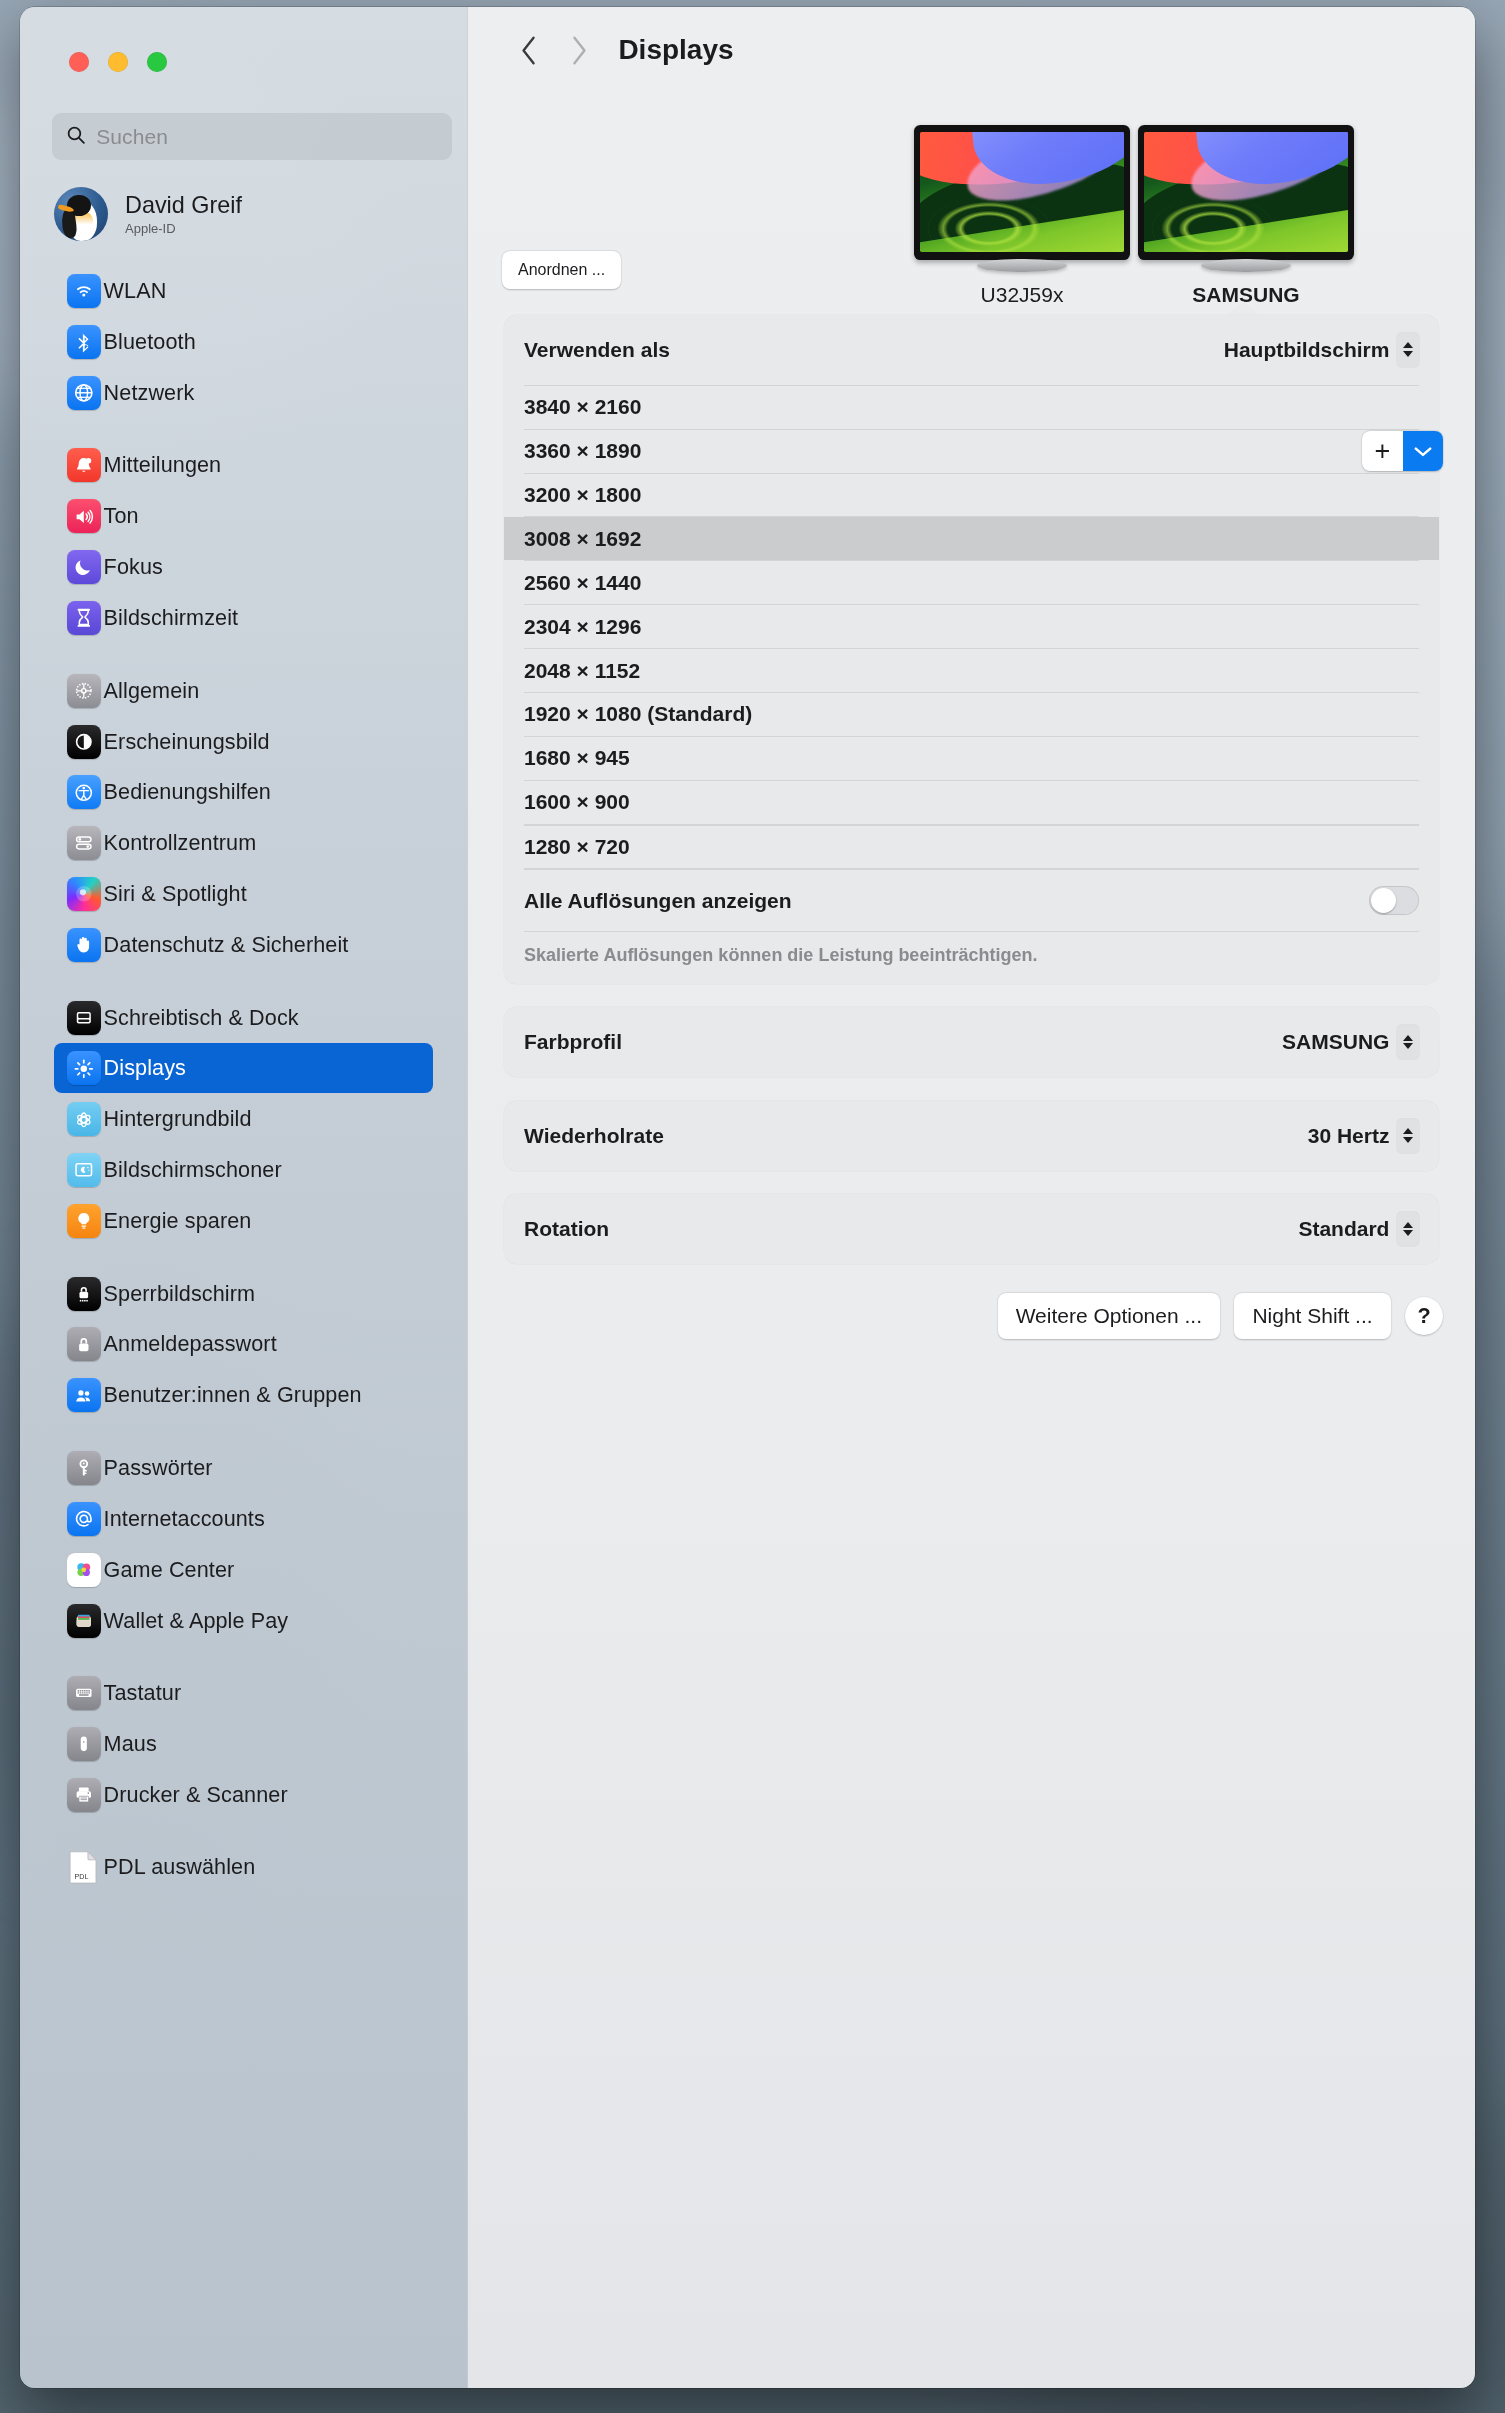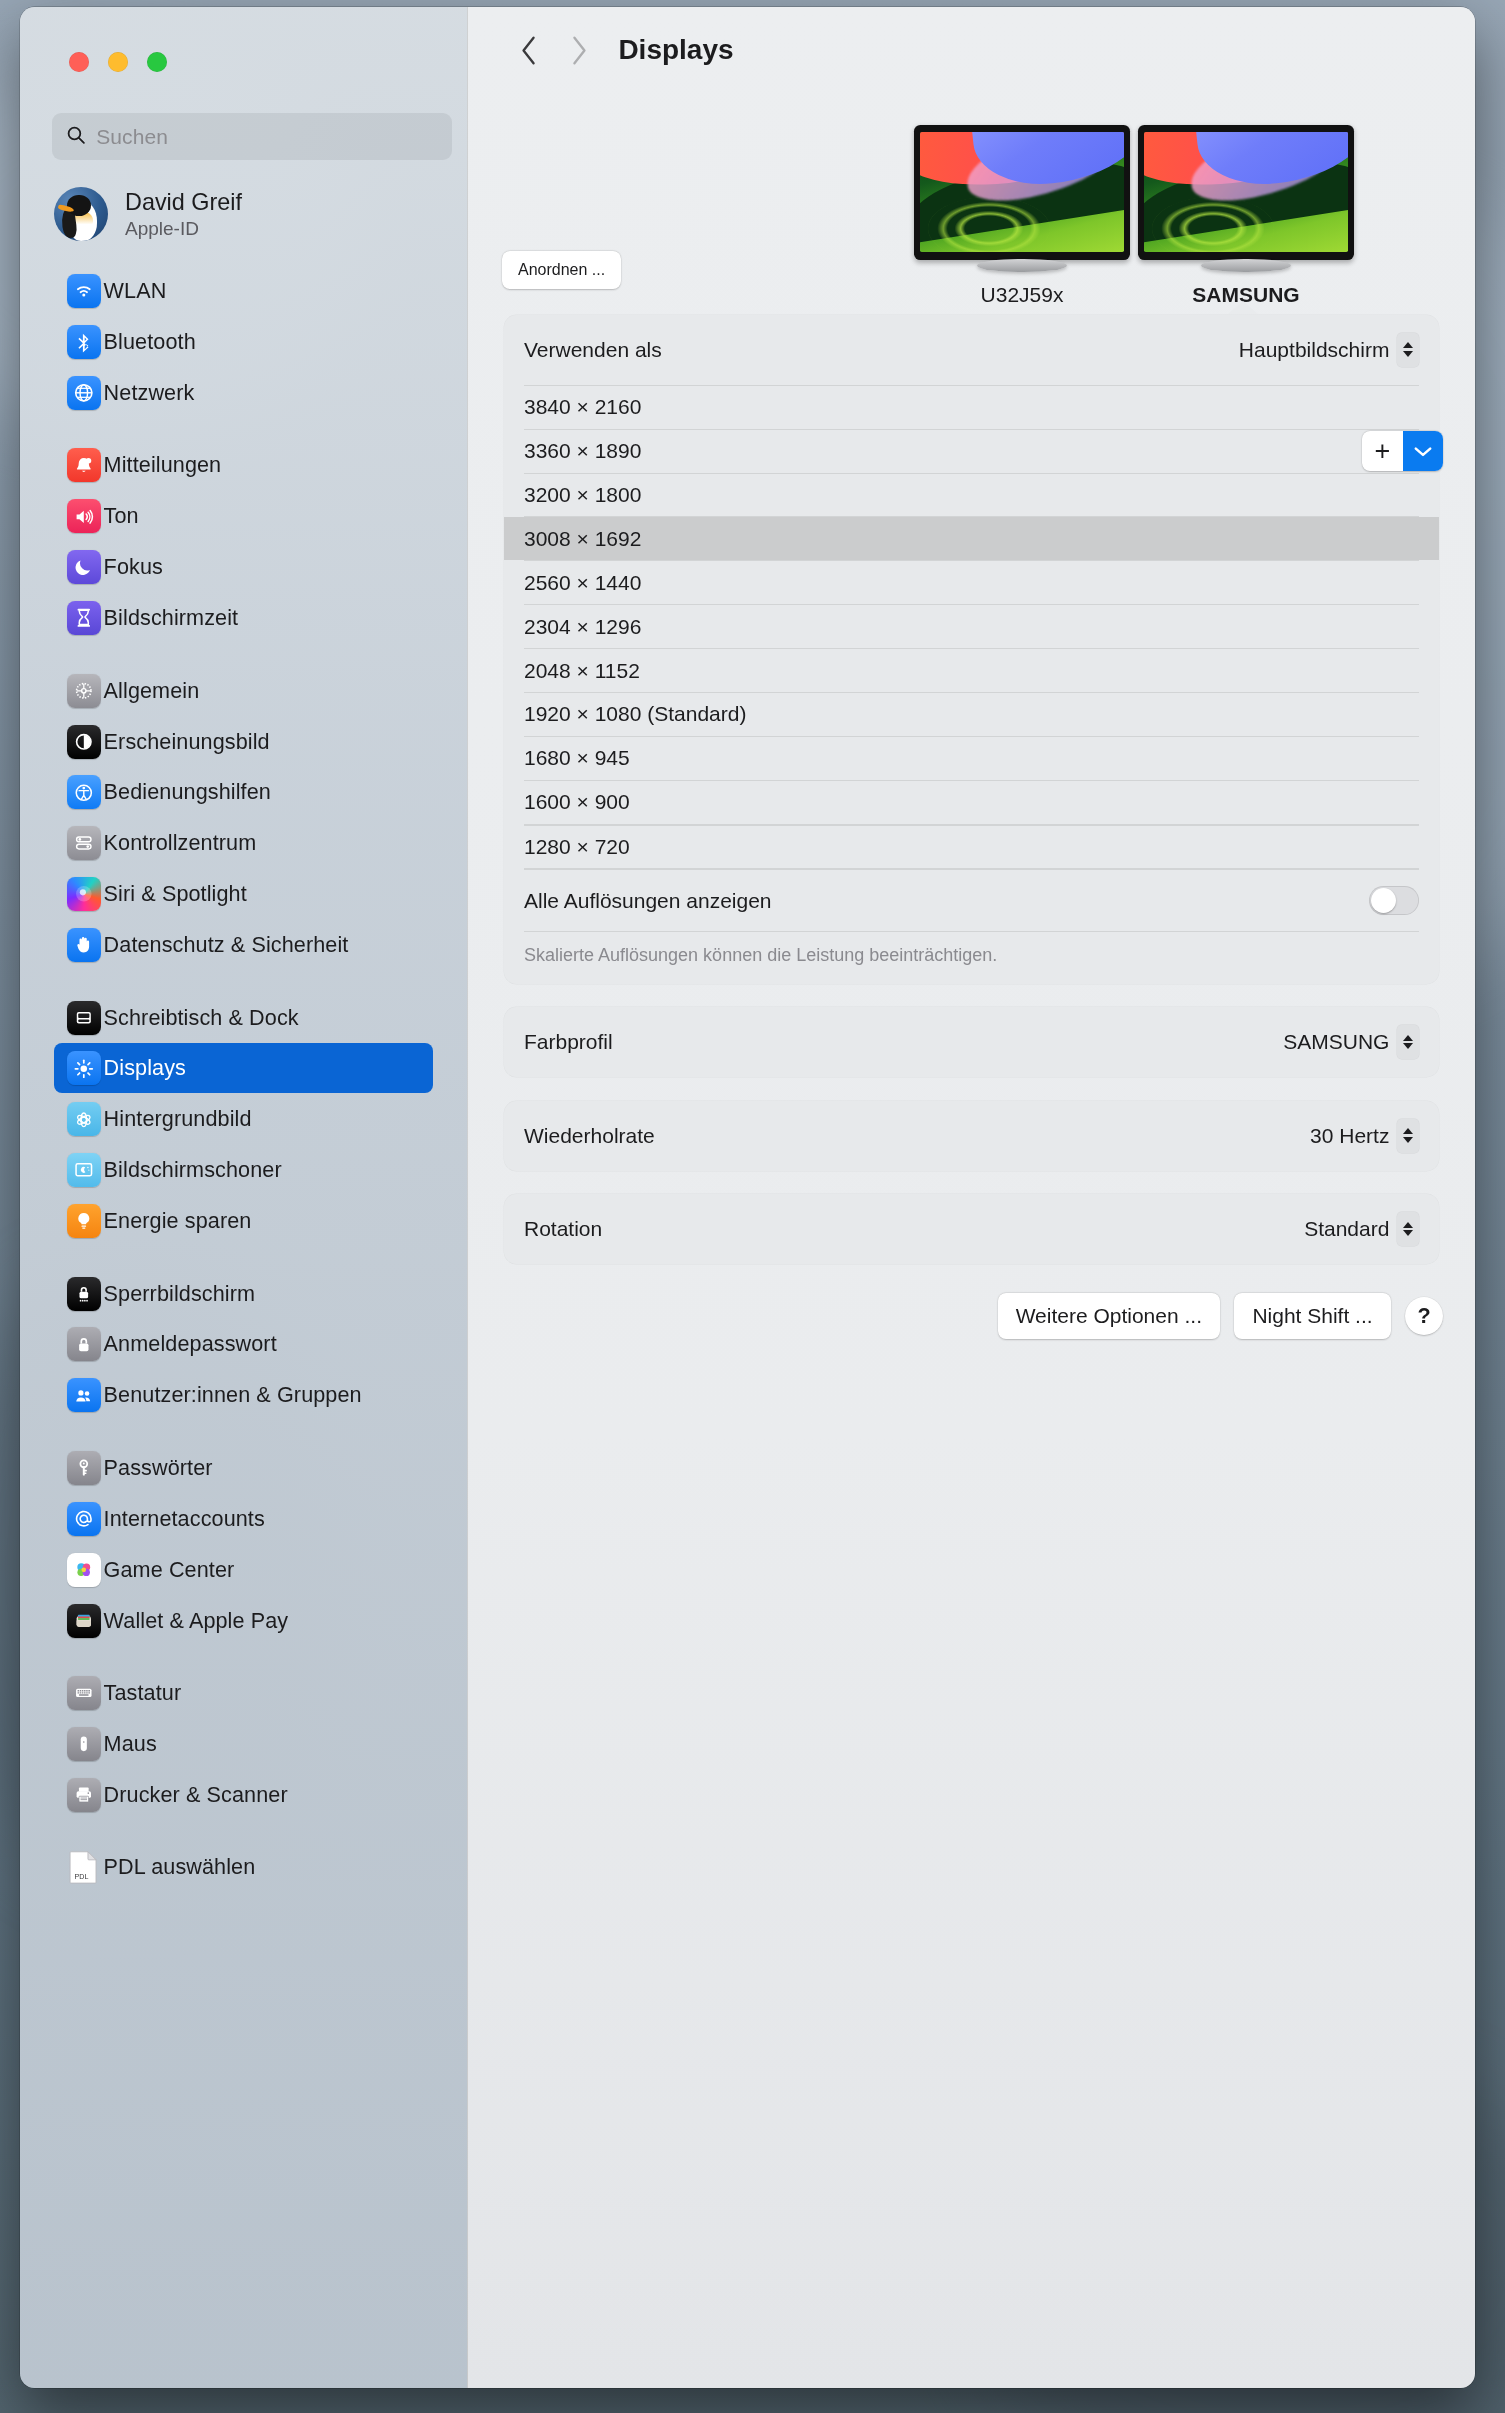--- a/index.html
+++ b/index.html
@@ -64,21 +64,21 @@
     width:54px;height:54px;border-radius:50%;flex:none;position:relative;overflow:hidden;
     background: radial-gradient(circle at 30% 25%, #5a86b8 0%, #2d5a8e 55%, #1d3f6b 100%);
   }
   .avatar .peng-body{position:absolute;left:26%;top:26%;width:54%;height:74%;background:#fff;border-radius:50% 50% 45% 45%;}
   .avatar .peng-head{position:absolute;left:24%;top:14%;width:44%;height:40%;background:#141414;border-radius:50%;}
   .avatar .peng-wing{position:absolute;left:14%;top:38%;width:26%;height:56%;background:#1a1a1a;border-radius:60% 20% 40% 40%;transform:rotate(-8deg);}
   .avatar .peng-beak{position:absolute;left:8%;top:34%;width:30%;height:10%;background:#f09a1f;border-radius:40% 60% 60% 40%;transform:rotate(14deg);}
   .avatar .peng-chest{position:absolute;left:30%;top:44%;width:42%;height:34%;background:linear-gradient(180deg,#f7b733 0%, #fff 75%);border-radius:50% 50% 40% 40%;}
   .acc-text { display:flex; flex-direction:column; gap:1.8px; }
   .acc-name { font-size:23.4px; color:#1c1c1e; }
-  .acc-sub { font-size:19px; color:#5a5a5f; }
+  .acc-sub { font-size:13px; color:#5a5a5f; }
 
   
   .nav { position:absolute; left:0; top:259px; right:0; bottom:0; padding:0 34px; }
   .nav-gap { height:21.6px; }
   .nav-item {
     height:50px; display:flex; align-items:center; gap:3px;
     padding:0 12.6px; border-radius:8px; margin-bottom:0.9px;
   }
   .nav-item.selected { background:#0a65d4; }
   .nav-item.selected .nav-label { color:#fff; }
@@ -150,20 +150,21 @@
     background:#fff; border-radius:8px; box-shadow:0 0.9px 1.8px rgba(0,0,0,.2), 0 0 0 0.4px rgba(0,0,0,.07); overflow:hidden;
   }
   .addbtn .plus { width:41px; display:flex; align-items:center; justify-content:center; font-size:27px; color:#1c1c1e; line-height:1; }
   .addbtn .chev { width:40px; background:#0a7bf0; display:flex; align-items:center; justify-content:center; }
 
   .caret { position:absolute; width:0;height:0; border-left:15.3px solid transparent; border-right:15.3px solid transparent; border-bottom:13.5px solid #e9ebed; }
 
   .card {
     margin:0 36px; background:#e7e9eb; border-radius:12.6px;
     box-shadow: 0 0 0 0.4px rgba(0,0,0,.05);
+    font-weight: bold;
   }
   .row {
     display:flex; align-items:center; justify-content:space-between;
     padding:0 20px; height:61px; font-size:21px; color:#1c1c1e;
   }
   .row.tall { height:70px; }
   .sep { height:0.9px; background:rgba(0,0,0,.09); margin:0 20px; }
   .res-item { padding:0 20px; height:43px; display:flex; align-items:center; font-size:21px; color:#1c1c1e; }
   .res-item.selected { background:#cbcccd; }
   .popup { display:flex; align-items:center; gap:8px; }

